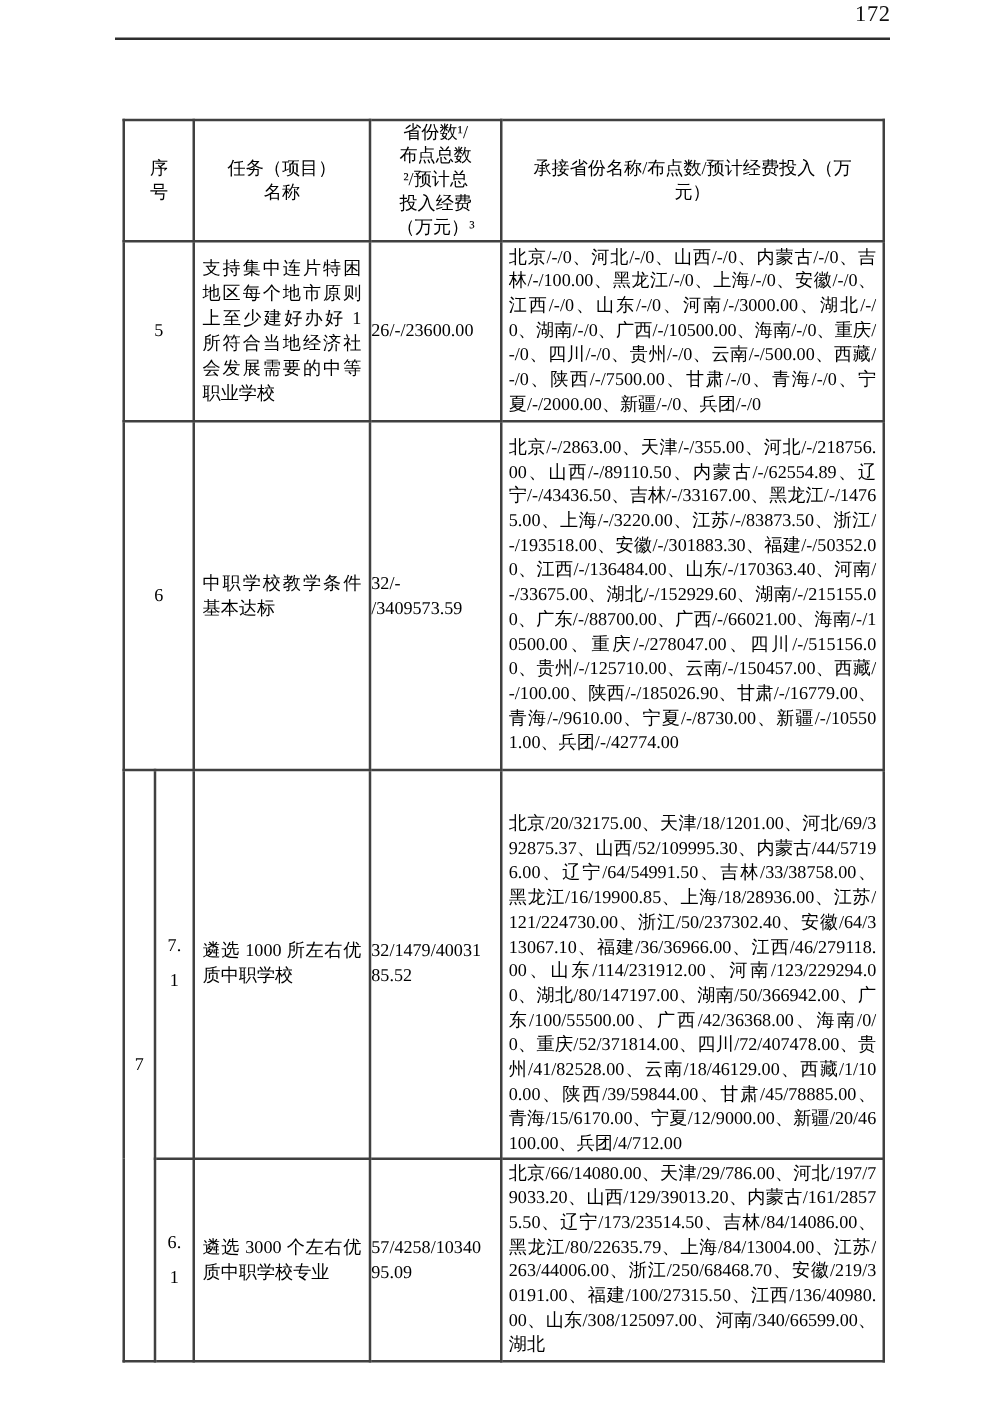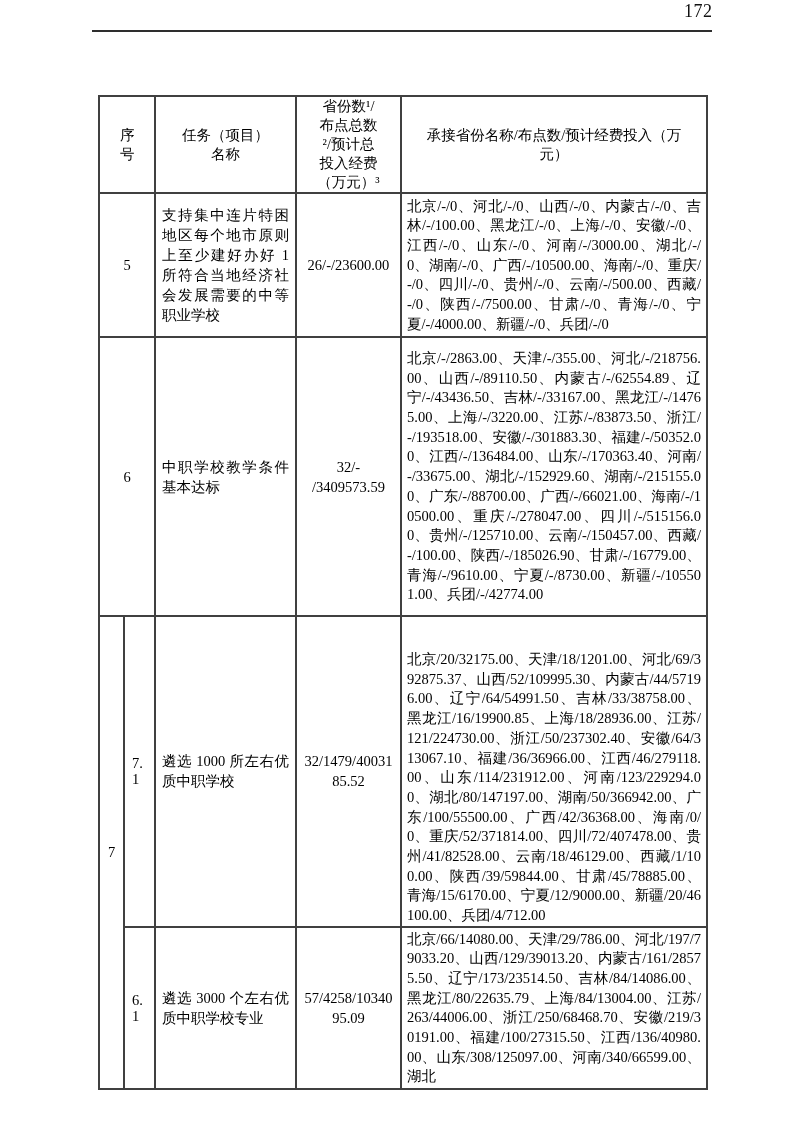--- a/index.html
+++ b/index.html
@@ -36,23 +36,23 @@
   col.c2{width:31px;}
   col.c3{width:141px;}
   col.c4{width:105px;}
   col.c5{width:306px;}
   tr.hr{height:80px;}
   tr.r5{height:144px;}
   tr.r6{height:279px;}
   tr.r71{height:298px;}
   tr.r72{height:162px;}
   td.c-serial{text-align:center;padding:0;}
-  td.c-sub{padding:0 7px;word-break:break-all;line-height:16px;}
+  td.c-sub{text-align:center;padding:0 7px;word-break:break-all;line-height:28px;}
   td.c-task{text-align:justify;text-justify:inter-ideograph;padding:0 6px;border-radius:10px;}
-  td.c-tot{text-align:center;padding:0 0;white-space:pre-line;word-break:break-all;}
+  td.c-tot{padding:0 0;white-space:pre-line;word-break:break-all;}
   td.c-detail{vertical-align:top;padding:1px 5px 0 5px;}
   .clip{
     text-align:justify;text-justify:inter-ideograph;
     word-break:break-all;
     line-height:19.7px;
     overflow:hidden;
   }
   .clip-r5{max-height:140px;}
   .clip-r6{max-height:276px;}
   .clip-r71{max-height:295px;margin-top:32px;}
@@ -81,21 +81,21 @@
         <th>任务（项目）名称</th>
         <th>省份数¹/布点总数²/预计总投入经费（万元）³</th>
         <th class="th-detail">承接省份名称/布点数/预计经费投入（万元）</th>
       </tr>
 
       <tr class="r5">
         <td colspan="2" class="c-serial">5</td>
         <td class="c-task">支持集中连片特困地区每个地市原则上至少建好办好 1 所符合当地经济社会发展需要的中等职业学校</td>
         <td class="c-tot">26/-/23600.00</td>
         <td class="c-detail">
-          <div class="clip clip-r5">北京/-/0、河北/-/0、山西/-/0、内蒙古/-/0、吉林/-/100.00、黑龙江/-/0、上海/-/0、安徽/-/0、江西/-/0、山东/-/0、河南/-/3000.00、湖北/-/0、湖南/-/0、广西/-/10500.00、海南/-/0、重庆/-/0、四川/-/0、贵州/-/0、云南/-/500.00、西藏/-/0、陕西/-/7500.00、甘肃/-/0、青海/-/0、宁夏/-/4000.00、新疆/-/0、兵团/-/0</div>
+          <div class="clip clip-r5">北京/-/0、河北/-/0、山西/-/0、内蒙古/-/0、吉林/-/100.00、黑龙江/-/0、上海/-/0、安徽/-/0、江西/-/0、山东/-/0、河南/-/3000.00、湖北/-/0、湖南/-/0、广西/-/10500.00、海南/-/0、重庆/-/0、四川/-/0、贵州/-/0、云南/-/500.00、西藏/-/0、陕西/-/7500.00、甘肃/-/0、青海/-/0、宁夏/-/2000.00、新疆/-/0、兵团/-/0</div>
         </td>
       </tr>
 
       <tr class="r6">
         <td colspan="2" class="c-serial">6</td>
         <td class="c-task">中职学校教学条件基本达标</td>
         <td class="c-tot">32/-
 /3409573.59</td>
         <td class="c-detail">
           <div class="clip clip-r6">北京/-/2863.00、天津/-/355.00、河北/-/218756.00、山西/-/89110.50、内蒙古/-/62554.89、辽宁/-/43436.50、吉林/-/33167.00、黑龙江/-/14765.00、上海/-/3220.00、江苏/-/83873.50、浙江/-/193518.00、安徽/-/301883.30、福建/-/50352.00、江西/-/136484.00、山东/-/170363.40、河南/-/33675.00、湖北/-/152929.60、湖南/-/215155.00、广东/-/88700.00、广西/-/66021.00、海南/-/10500.00、重庆/-/278047.00、四川/-/515156.00、贵州/-/125710.00、云南/-/150457.00、西藏/-/100.00、陕西/-/185026.90、甘肃/-/16779.00、青海/-/9610.00、宁夏/-/8730.00、新疆/-/105501.00、兵团/-/42774.00</div>

